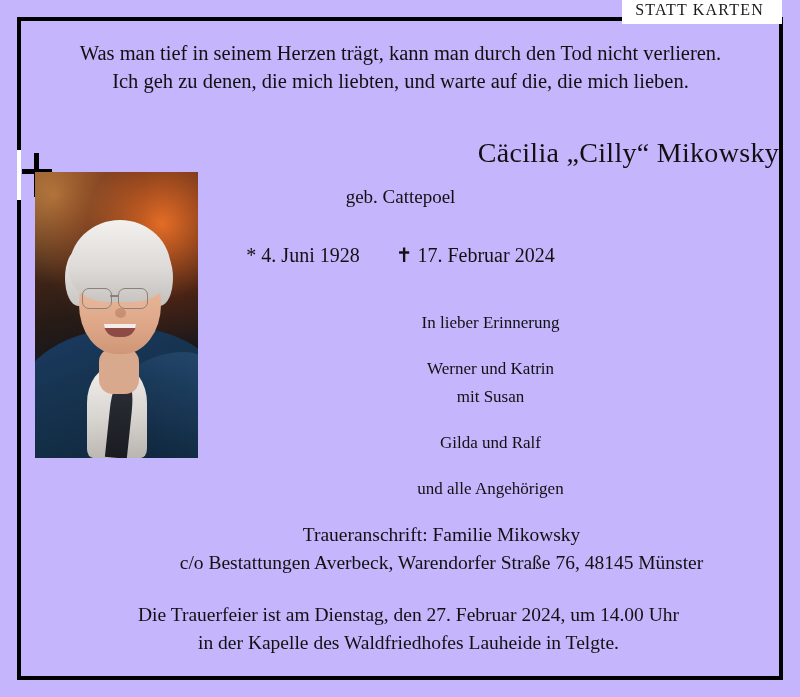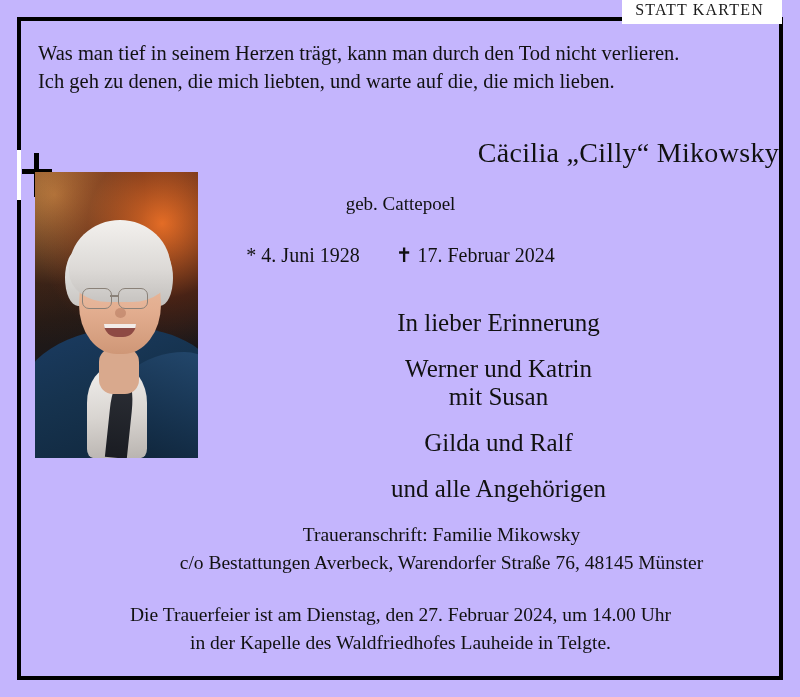--- a/index.html
+++ b/index.html
@@ -102,41 +102,41 @@
     top: 21px;
     width: 757px;
     height: 655px;
   }
 
   .verse {
     position: absolute;
     top: 18px;
     left: 0;
     width: 757px;
+    text-align: center;
     font-size: 20.5px;
     line-height: 28px;
     color: #111111;
-    padding-left: 16px;
   }
   .verse div { white-space: nowrap; }
 
   .name {
     position: absolute;
     top: 110px;
     left: 0;
     width: 757px;
     text-align: right;
     font-size: 28px;
     line-height: 44px;
     color: #111111;
     letter-spacing: 0.3px;
   }
   .maidenname {
     position: absolute;
-    top: 172px;
+    top: 165px;
     left: 0;
     width: 757px;
     text-align: center;
     font-size: 19px;
     color: #111111;
   }
   .dates {
     position: absolute;
     top: 222px;
     left: 0;
@@ -144,24 +144,24 @@
     text-align: center;
     font-size: 20px;
     color: #111111;
   }
   .dates .sep { display: inline-block; width: 26px; }
   .dagger { font-size: 20px; }
 
   .memory {
     position: absolute;
     top: 288px;
-    left: 196px;
+    left: 188px;
     width: 561px;
     text-align: center;
-    font-size: 25px;
+    font-size: 17px;
     line-height: 28px;
     color: #111111;
   }
   .memory .block { margin-bottom: 18px; }
   .memory .block:last-child { margin-bottom: 0; }
 
   .address {
     position: absolute;
     top: 500px;
     left: 0;
@@ -174,20 +174,21 @@
   }
   .service {
     position: absolute;
     top: 580px;
     left: 0;
     width: 757px;
     text-align: center;
     font-size: 19.5px;
     line-height: 28px;
     color: #111111;
+    padding-left: 8px;
   }
 
   
   .photo {
     position: absolute;
     left: 35px;
     top: 172px;
     width: 163px;
     height: 286px;
     overflow: hidden;

